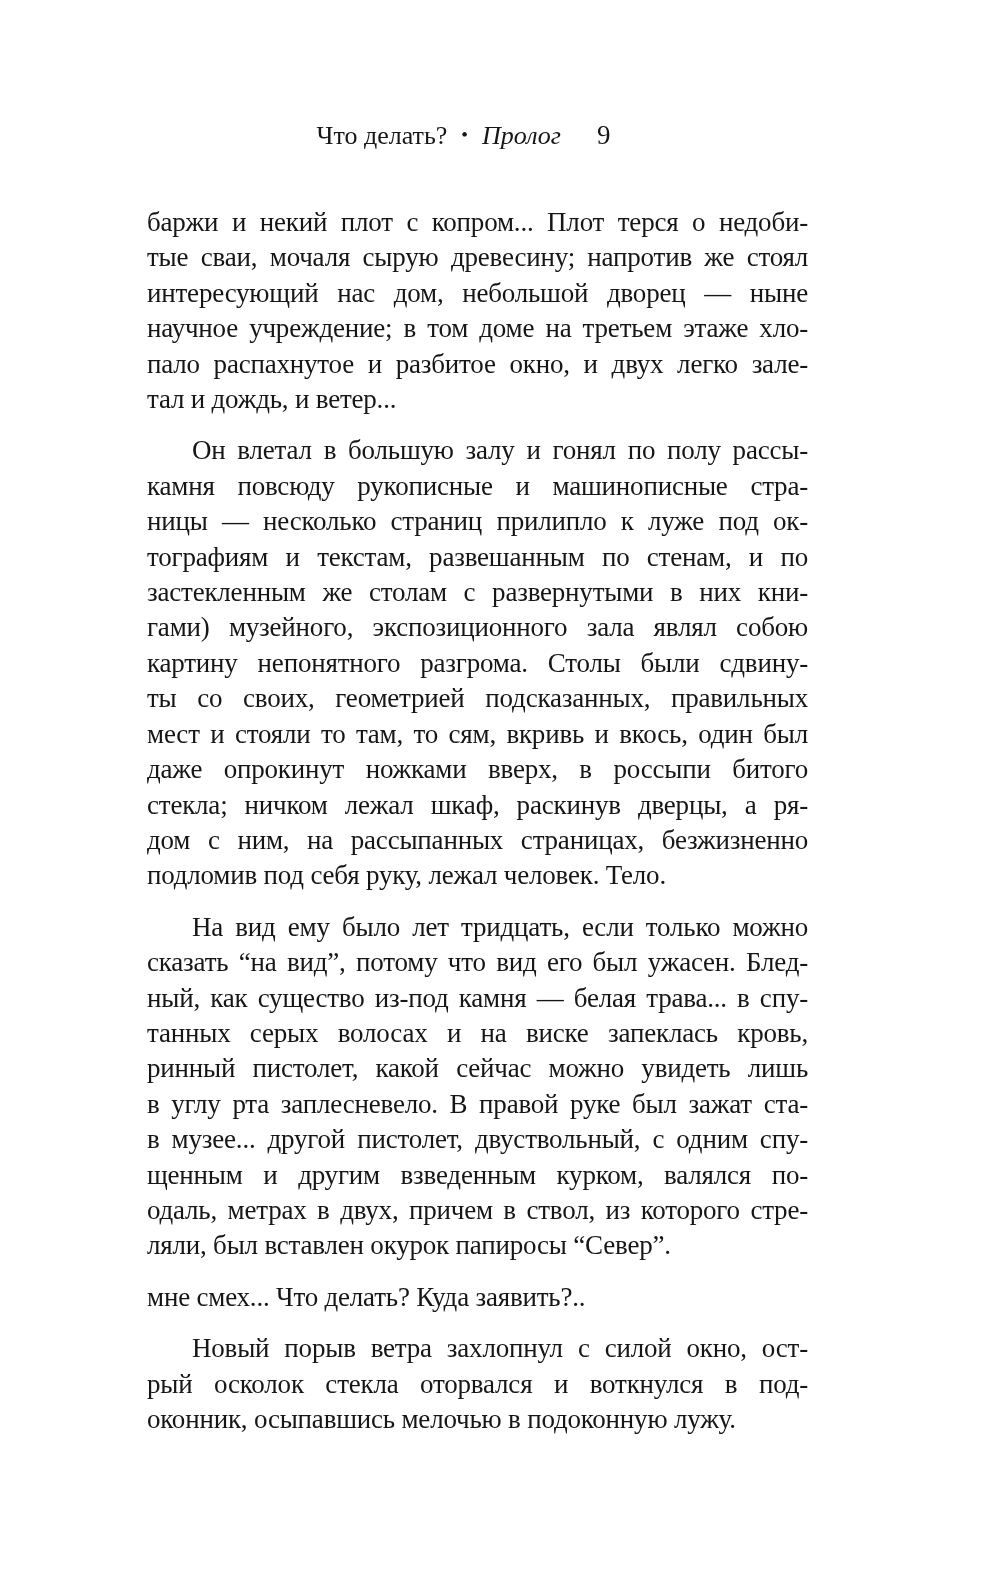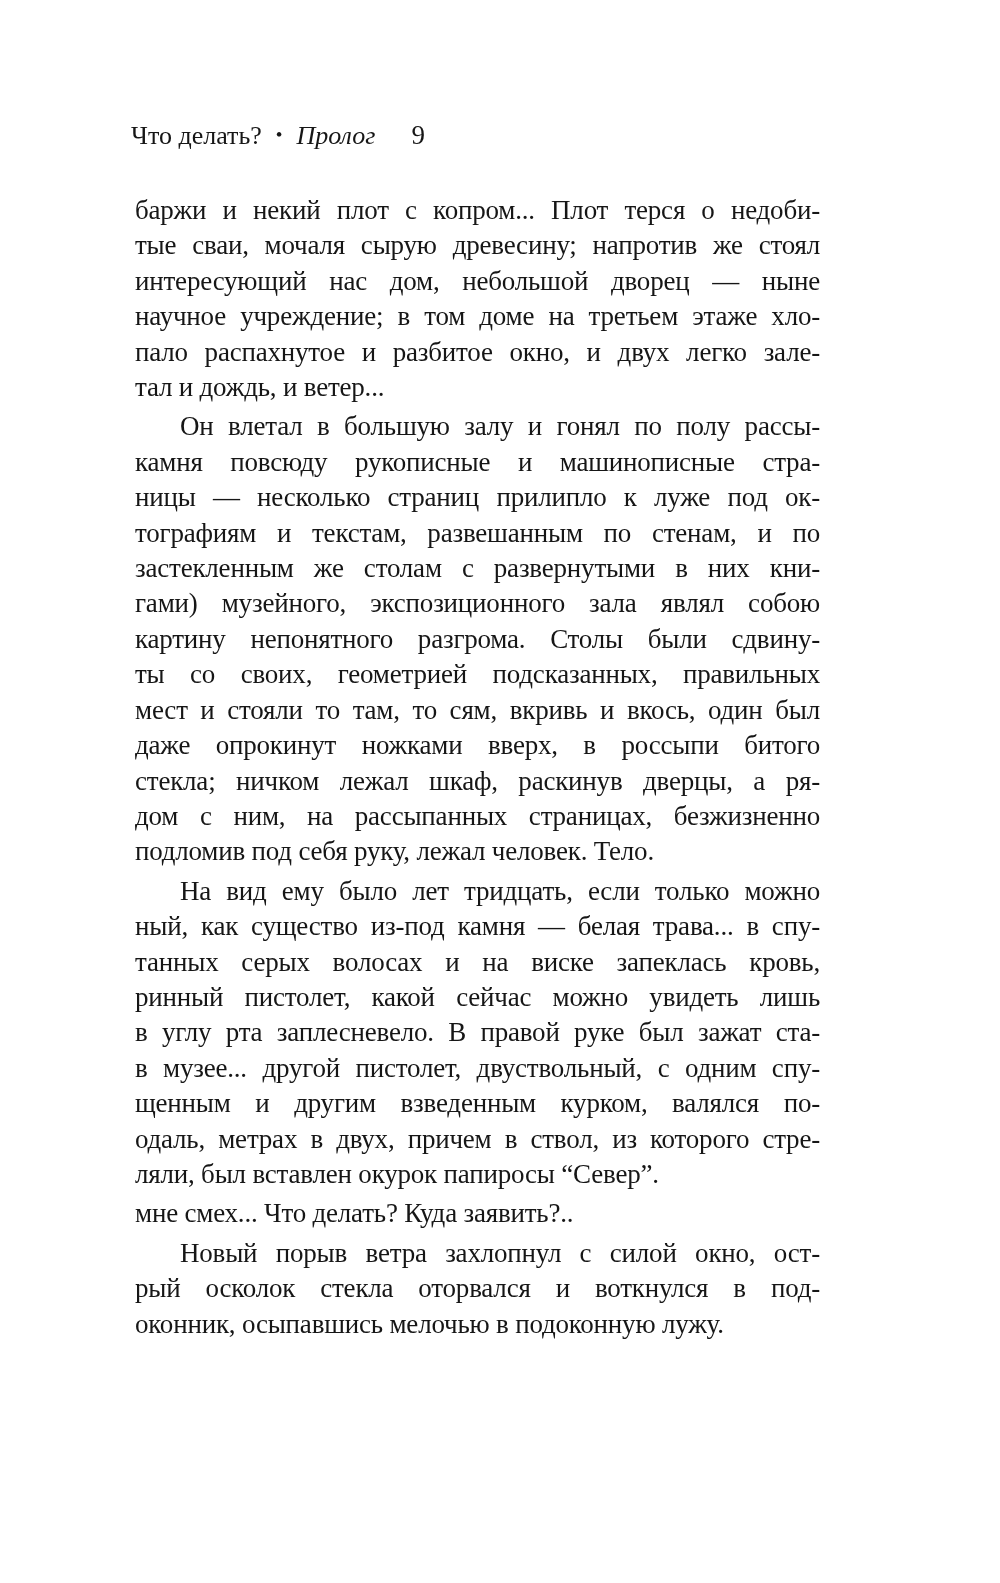--- a/index.html
+++ b/index.html
@@ -11,25 +11,25 @@
     position: relative;
     width: 1000px;
     height: 1583px;
     background: #ffffff;
     color: #161616;
     font-family: "Liberation Serif", "DejaVu Serif", serif;
     overflow: hidden;
   }
   .running-header {
     position: absolute;
-    left: 131px;
+    left: 117px;
     top: 119px;
     width: 693px;
     display: flex;
-    justify-content: flex-start;
+    justify-content: center;
     align-items: baseline;
     font-size: 26px;
     line-height: 32px;
     gap: 36px;
   }
   .running-header-left {
     display: flex;
     align-items: baseline;
     white-space: pre;
   }
@@ -48,21 +48,21 @@
   .text-block {
     position: absolute;
     left: 131px;
     top: 189px;
     width: 693px;
     font-size: 27px;
     line-height: 35.4px;
     letter-spacing: -0.2px;
   }
   .para {
-    margin: 4px;
+    margin: 16px;
     padding: 0;
   }
   .line {
     text-align: justify;
     text-align-last: justify;
     white-space: normal;
   }
   .line.para-start {
     text-indent: 45px;
   }
@@ -103,20 +103,21 @@
         <div class="line">картину непонятного разгрома. Столы были сдвину-</div>
         <div class="line">ты со своих, геометрией подсказанных, правильных</div>
         <div class="line">мест и стояли то там, то сям, вкривь и вкось, один был</div>
         <div class="line">даже опрокинут ножками вверх, в россыпи битого</div>
         <div class="line">стекла; ничком лежал шкаф, раскинув дверцы, а ря-</div>
         <div class="line">дом с ним, на рассыпанных страницах, безжизненно</div>
         <div class="line para-end">подломив под себя руку, лежал человек. Тело.</div>
       </div>
       <div class="para">
         <div class="line para-start">На вид ему было лет тридцать, если только можно</div>
+        <div class="line">сказать “на вид”, потому что вид его был ужасен. Блед-</div>
         <div class="line">ный, как существо из-под камня — белая трава... в спу-</div>
         <div class="line">танных серых волосах и на виске запеклась кровь,</div>
         <div class="line">ринный пистолет, какой сейчас можно увидеть лишь</div>
         <div class="line">в углу рта заплесневело. В правой руке был зажат ста-</div>
         <div class="line">в музее... другой пистолет, двуствольный, с одним спу-</div>
         <div class="line">щенным и другим взведенным курком, валялся по-</div>
         <div class="line">одаль, метрах в двух, причем в ствол, из которого стре-</div>
         <div class="line para-end">ляли, был вставлен окурок папиросы “Север”.</div>
       </div>
       <div class="para">

